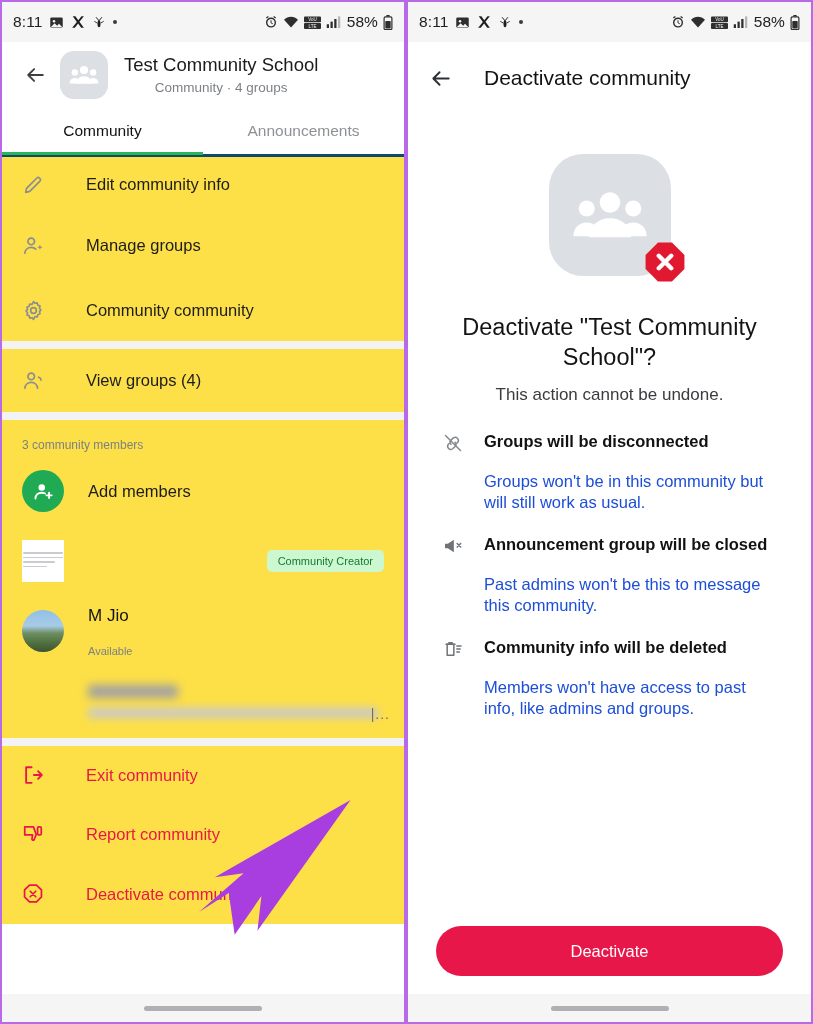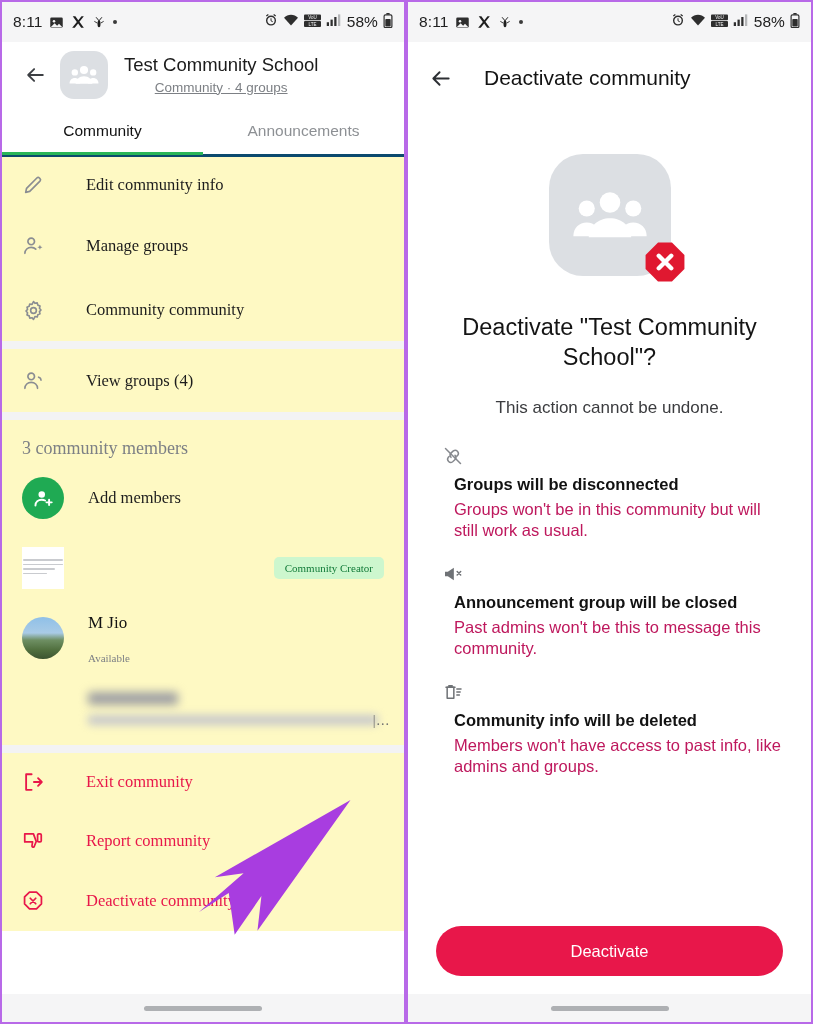--- a/index.html
+++ b/index.html
@@ -30,21 +30,21 @@
     background: #f5f5f6;
     display: flex;
     align-items: center;
     padding: 0 11px;
     font-size: 15px;
     color: #1f1f1f;
     letter-spacing: .1px;
   }
   .sb-left { display: flex; align-items: center; gap: 7px; }
   .sb-time { font-size: 15.5px; font-weight: 400; color: #212121; text-align: right; }
-  .sb-right { margin-left: auto; display: flex; align-items: flex-start; gap: 5px; }
+  .sb-right { margin-left: auto; display: flex; align-items: center; gap: 5px; }
   .sb-ico { display: inline-flex; align-items: center; }
   .sb-pct { font-size: 15.5px; color: #212121; margin-left: 1px; }
   .sb-dot { width: 4px; height: 4px; border-radius: 50%; background: #3a3a3a; display:inline-block; }
 
   
   .appbar {
     height: 65px;
     background: #ffffff;
     display: flex;
     align-items: center;
@@ -64,21 +64,20 @@
     margin-left: 4px;
   }
   .appbar-text { margin-left: 16px; min-width: 0; text-align: center; }
   .appbar-title {
     font-size: 18.5px; color: #1b1b1b; line-height: 1.2;
     white-space: nowrap;
   }
   .appbar-sub {
     font-size: 13.5px; color: #7d8085; margin-top: 3px;
     white-space: nowrap;
-    text-decoration: underline;
   }
 
   
   .tabs {
     display: flex;
     height: 50px;
     background: #ffffff;
     border-bottom: 3px solid #0c4a6e;
     position: relative;
   }
@@ -92,42 +91,42 @@
   .tab.active { color: #111; font-weight: 500; }
   .tab.active::after {
     content: "";
     position: absolute;
     left: 0; right: 0; bottom: -1px;
     height: 3.5px;
     background: #2ab558;
   }
 
   
-  .section { background: #fef9c3; font-family: Liberation Serif, serif; }
+  .section { background: #fde047; }
   .divider { height: 8px; background: #f3f3f4; }
 
   .row {
     display: flex; align-items: center;
     height: 52px;
     padding: 0 20px;
   }
   .row-icon {
     width: 34px; flex: 0 0 34px;
     display: flex; align-items: center; justify-content: flex-start;
   }
   .row-label {
     margin-left: 30px;
     font-size: 16.5px;
     color: #1d1d1d;
   }
   .row.danger .row-label { color: #e8174a; }
 
   
   .members-head {
-    font-size: 18px;
+    font-size: 12px;
     color: #7d8085;
     padding: 18px 28px 6px 20px;
   }
   .member {
     display: flex; align-items: center;
     min-height: 66px;
     padding: 0 20px;
     position: relative;
   }
   .m-avatar {
@@ -226,42 +225,41 @@
   }
   .deact-title {
     margin-top: 36px;
     font-size: 23.5px;
     color: #141414;
     text-align: center;
     line-height: 1.28;
     max-width: 350px;
   }
   .deact-sub {
-    margin-top: 26px;
+    margin-top: 13px;
     font-size: 17px;
     color: #3b3c3f;
     text-align: right;
   }
   .bullets { width: 100%; margin-top: 26px; }
   .bullet {
     display: flex;
     margin-bottom: 20px;
-    flex-direction: column;
   }
   .b-icon {
     width: 30px; flex: 0 0 30px;
     display: flex; justify-content: center;
     padding-top: 2px;
   }
   .b-text { margin-left: 16px; flex: 1; }
   .b-title {
     font-size: 16.5px; font-weight: bold; color: #121212; line-height: 1.3;
   }
   .b-desc {
-    font-size: 16.5px; color: #be185d; line-height: 1.32; margin-top: 3px;
+    font-size: 16.5px; color: #1d4ed8; line-height: 1.32; margin-top: 18px;
   }
   .deact-btn-wrap {
     position: absolute;
     left: 28px; right: 28px;
     bottom: 46px;
   }
   .deact-btn {
     width: 100%;
     height: 50px;
     border: none;

